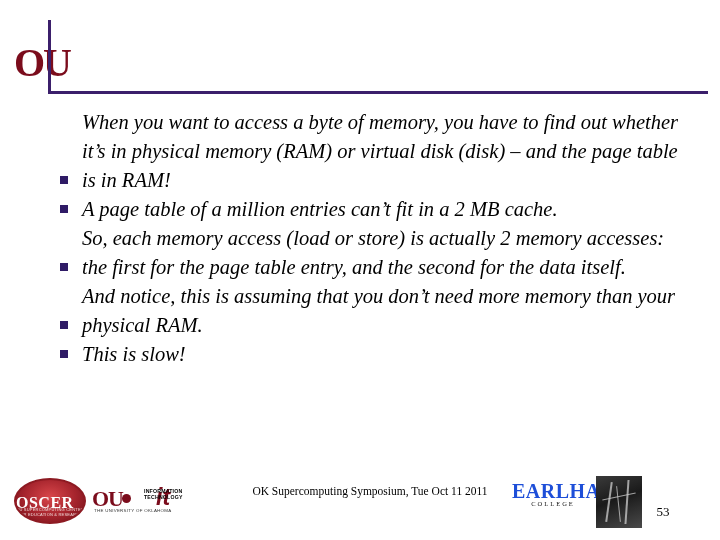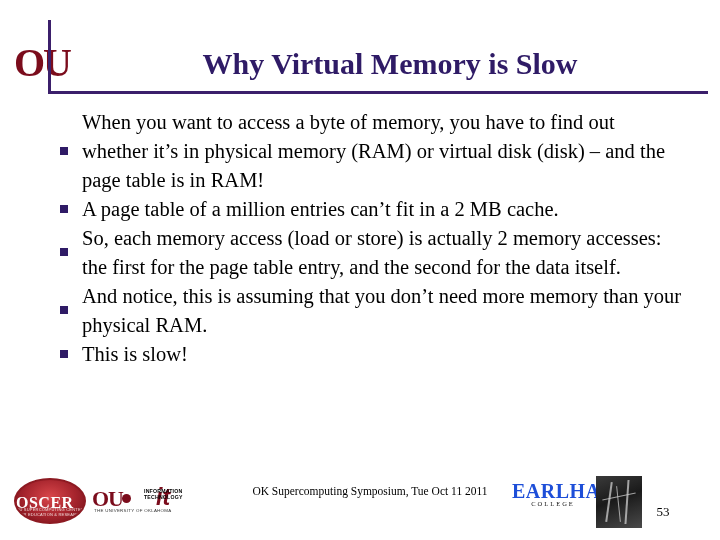--- a/index.html
+++ b/index.html
@@ -68,22 +68,23 @@
 
   
   .content {
     position: absolute;
     left: 54px;
     top: 108px;
     width: 630px;
   }
   .bullet {
     display: flex;
-    align-items: center;
+    align-items: flex-end;
     margin-bottom: 0px;
+    font-style: italic;
   }
   .bullet-marker {
     flex: 0 0 auto;
     width: 28px;
     color: #2f1b66;
     font-size: 14px;
     line-height: 29px;
     text-align: left;
     padding-left: 6px;
     box-sizing: border-box;
@@ -269,21 +270,20 @@
   .photo-block .s3 { left: 30px; top: 4px;  width: 2px; height: 44px; transform: rotate(4deg); }
   .photo-block .s4 { left: 6px;  top: 20px; width: 34px; height: 1px; transform: rotate(-12deg); }
 </style>
 </head>
 <body>
 
 <div class="header">
   <div class="ou-logo">OU</div>
   <div class="vrule"></div>
   <div class="hrule"></div>
-  <div class="slide-title">Why Virtual Memory is Slow</div>
 </div>
 
 <div class="content">
 
   <div class="bullet">
     <div class="bullet-marker"><span></span></div>
     <div class="bullet-text">When you want to access a byte of memory, you have to find out whether it’s in physical memory (RAM) or virtual disk (disk) – and the page table is in RAM!</div>
   </div>
 
   <div class="bullet">

